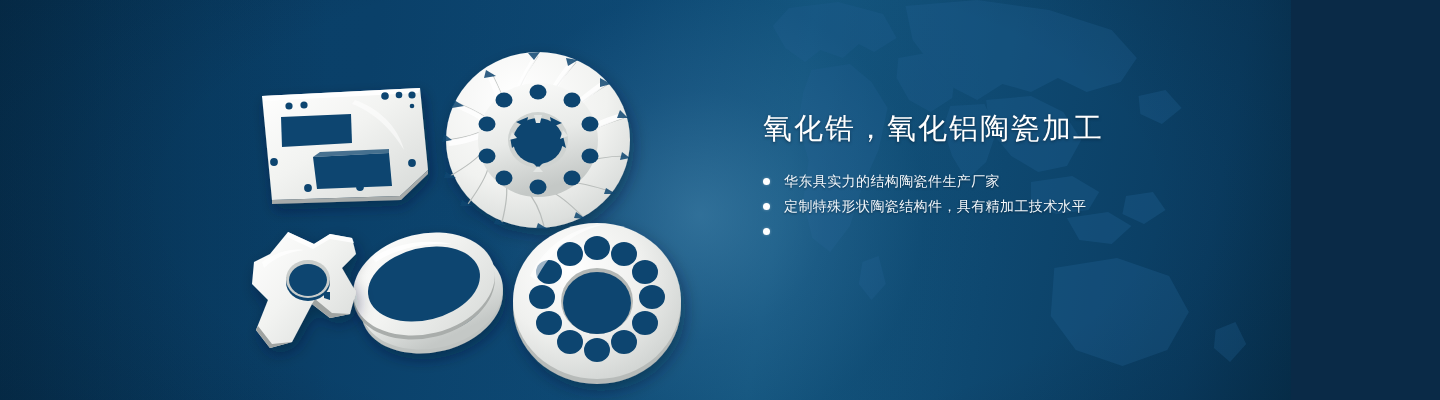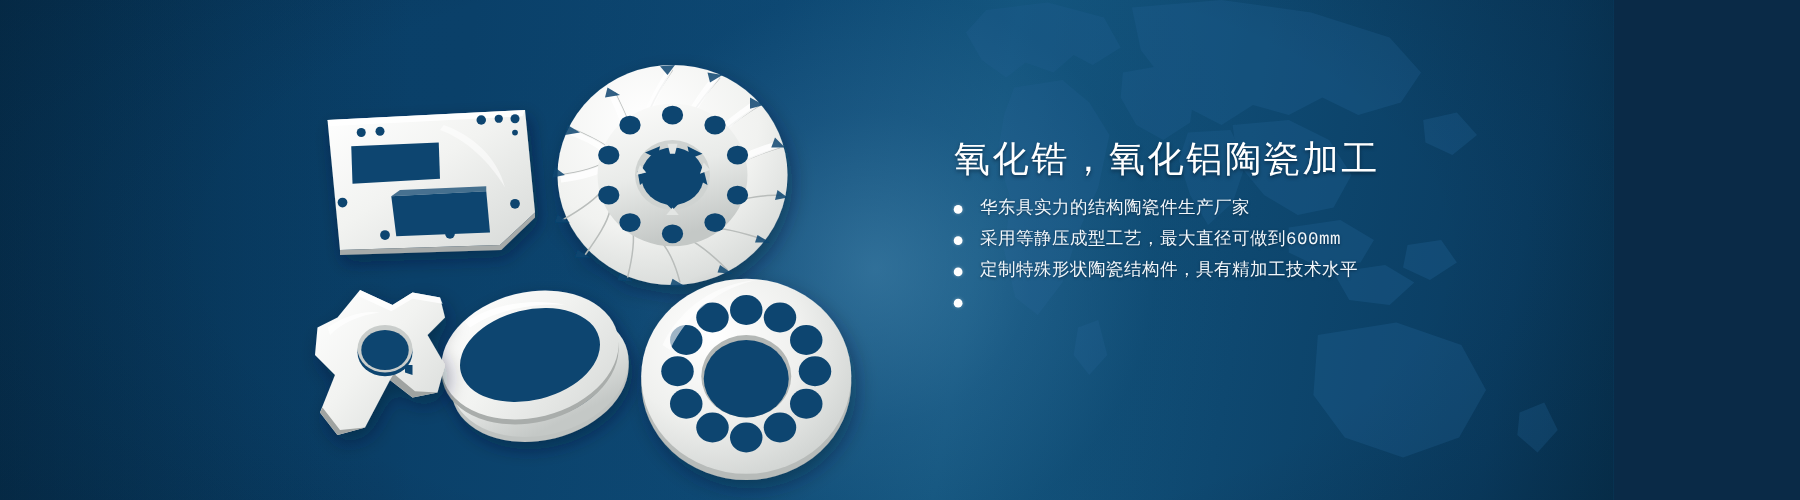--- a/index.html
+++ b/index.html
@@ -53,23 +53,22 @@
   .headline{
     font-size:29px;
     line-height:40px;
     letter-spacing:2px;
     color:#ffffff;
     font-weight:400;
     text-shadow:0 1px 3px rgba(1,18,33,.55);
     white-space:nowrap;
   }
   .bullets{
-    margin-top:8px;
+    margin-top:22px;
     list-style:none;
-    font-family:Liberation Mono, monospace;
   }
   .bullet{
     display:flex;
     align-items:center;
     height:22px;
     margin-bottom:3px;
   }
   .dot{
     width:7px; height:7px;
     border-radius:50%;
@@ -329,24 +328,20 @@
   <div class="copy">
     <h1 class="headline">氧化锆，氧化铝陶瓷加工</h1>
 
     <ul class="bullets">
       <li class="bullet">
         <span class="dot"></span>
         <span class="bullet-text">华东具实力的结构陶瓷件生产厂家</span>
       </li>
       <li class="bullet">
         <span class="dot"></span>
-        <span class="bullet-text">采用等静压成型工艺，最大直径可做到600mm</span>
-      </li>
-      <li class="bullet">
-        <span class="dot"></span>
         <span class="bullet-text">定制特殊形状陶瓷结构件，具有精加工技术水平</span>
       </li>
       <li class="bullet">
         <span class="dot"></span>
       </li>
     </ul>
   </div>
 
 </div>
 

